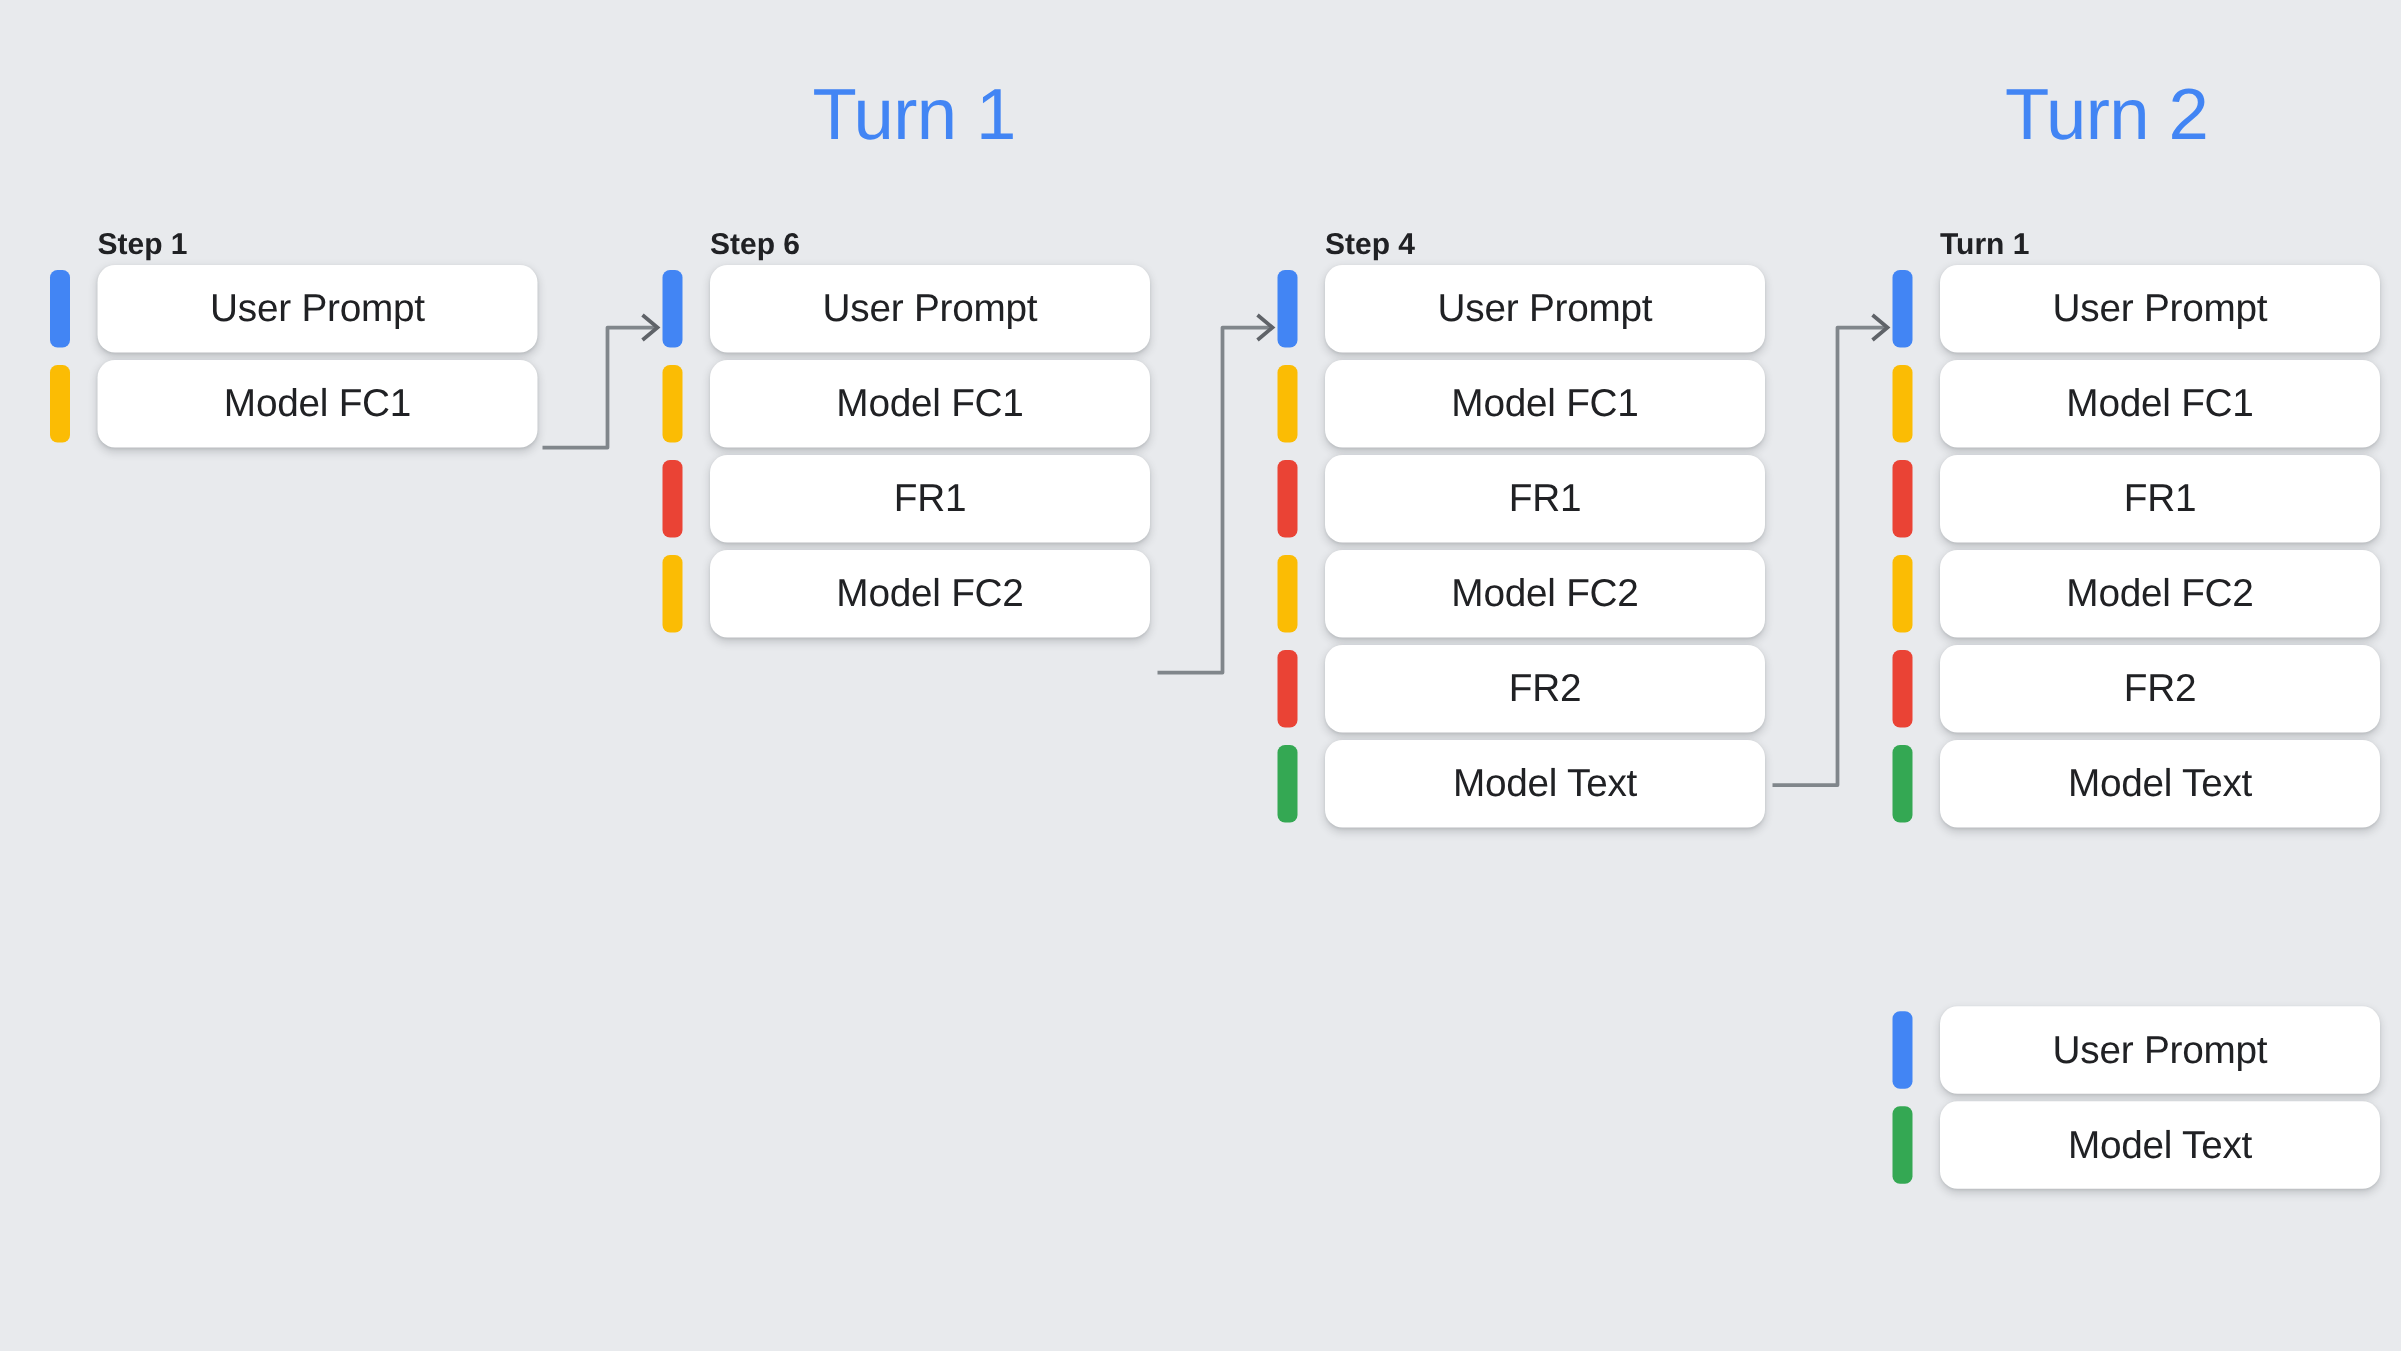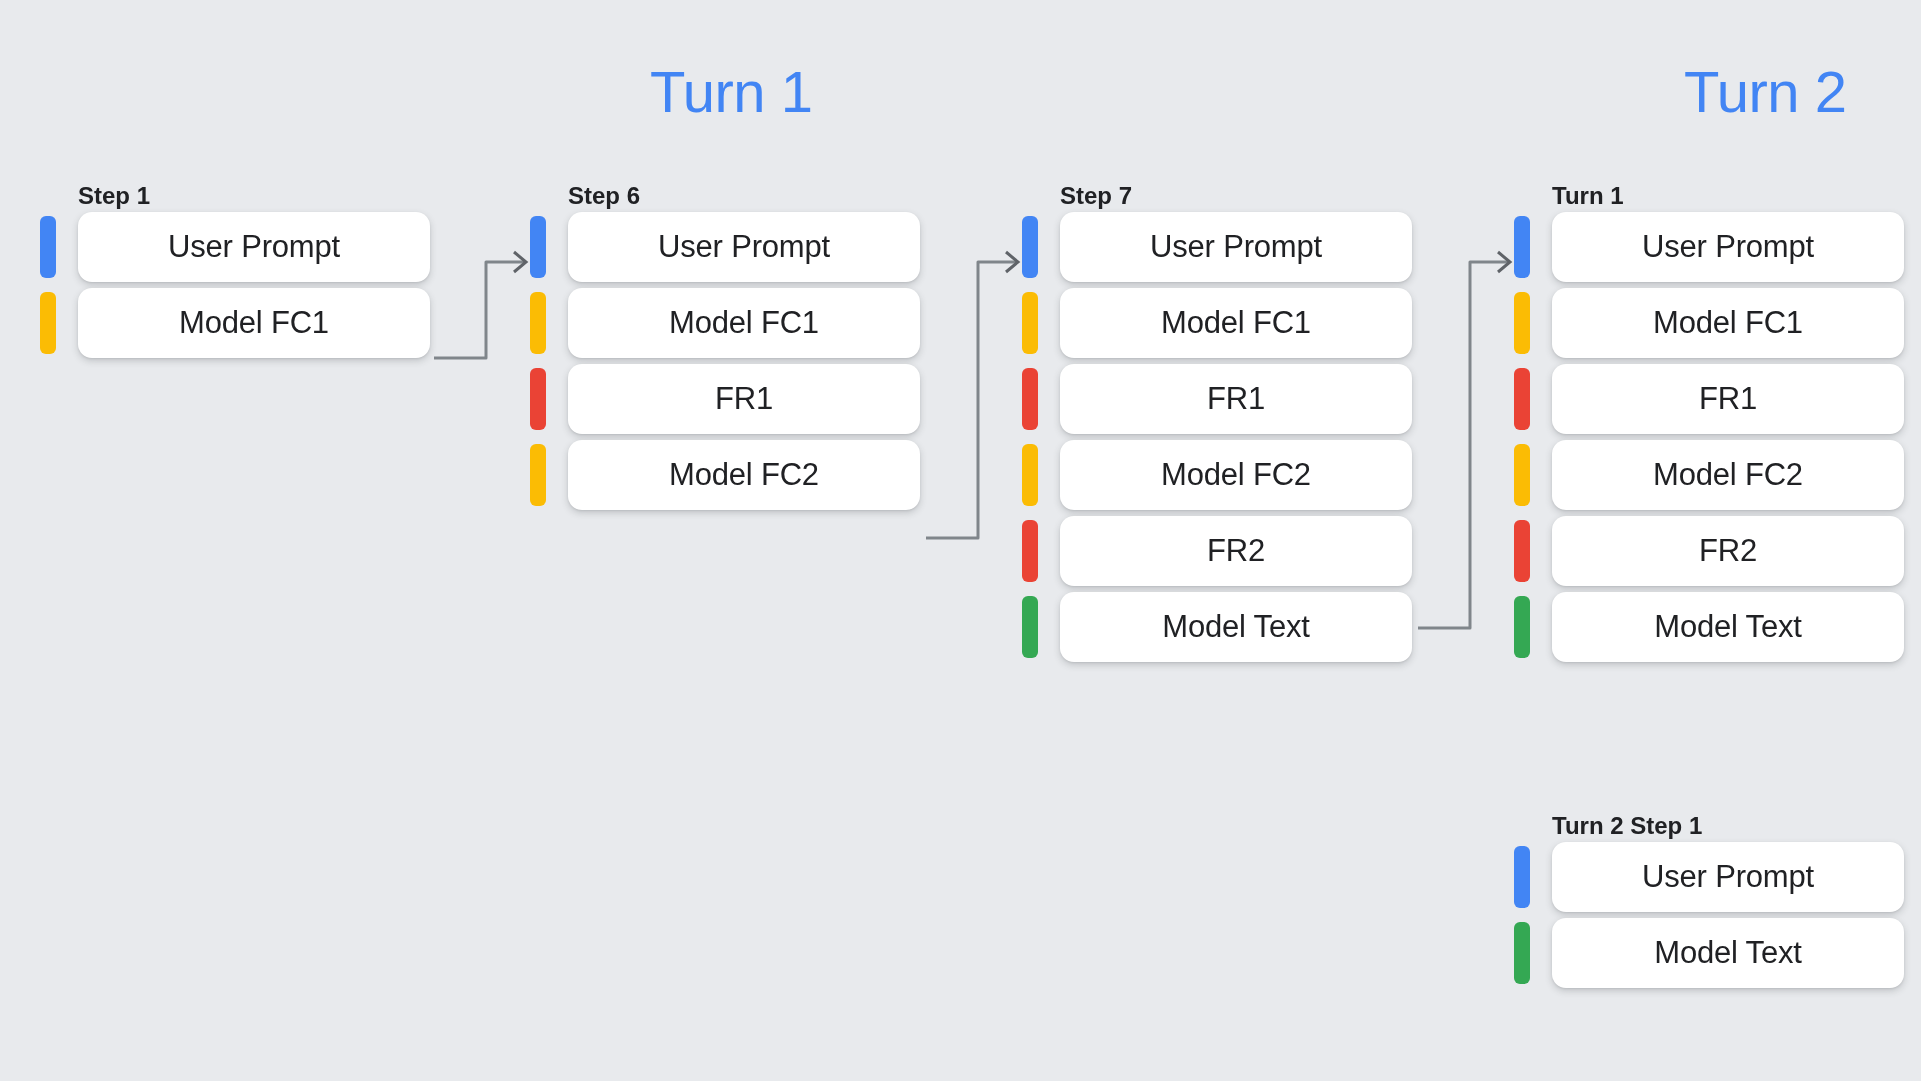--- a/index.html
+++ b/index.html
@@ -17,21 +17,21 @@
 
   .turn-heading {
     position: absolute;
     color: #4285F4;
     font-size: 58px;
     font-weight: 400;
     letter-spacing: -0.5px;
     white-space: nowrap;
   }
   #turn1-heading { left: 650px; top: 58px; }
-  #turn2-heading { left: 1684px; top: 58px; }
+  #turn2-heading { left: 1604px; top: 58px; }
 
   .column {
     position: absolute;
   }
   .col-label {
     font-size: 24px;
     color: #202124;
     font-weight: 700;
     margin-left: 38px;
     margin-bottom: 9px;
@@ -136,21 +136,21 @@
       <div class="swatch red"></div>
       <div class="card">FR1</div>
     </div>
     <div class="row">
       <div class="swatch yellow"></div>
       <div class="card">Model FC2</div>
     </div>
   </div>
 
   <div class="column" id="col-step3">
-    <div class="col-label">Step 7</div>
+    <div class="col-label">Step 4</div>
     <div class="row">
       <div class="swatch blue"></div>
       <div class="card">User Prompt</div>
     </div>
     <div class="row">
       <div class="swatch yellow"></div>
       <div class="card">Model FC1</div>
     </div>
     <div class="row">
       <div class="swatch red"></div>
@@ -192,21 +192,20 @@
       <div class="swatch red"></div>
       <div class="card">FR2</div>
     </div>
     <div class="row">
       <div class="swatch green"></div>
       <div class="card">Model Text</div>
     </div>
   </div>
 
   <div class="column" id="col-turn2b">
-    <div class="col-label">Turn 2 Step 1</div>
     <div class="row">
       <div class="swatch blue"></div>
       <div class="card">User Prompt</div>
     </div>
     <div class="row">
       <div class="swatch green"></div>
       <div class="card">Model Text</div>
     </div>
   </div>
 

